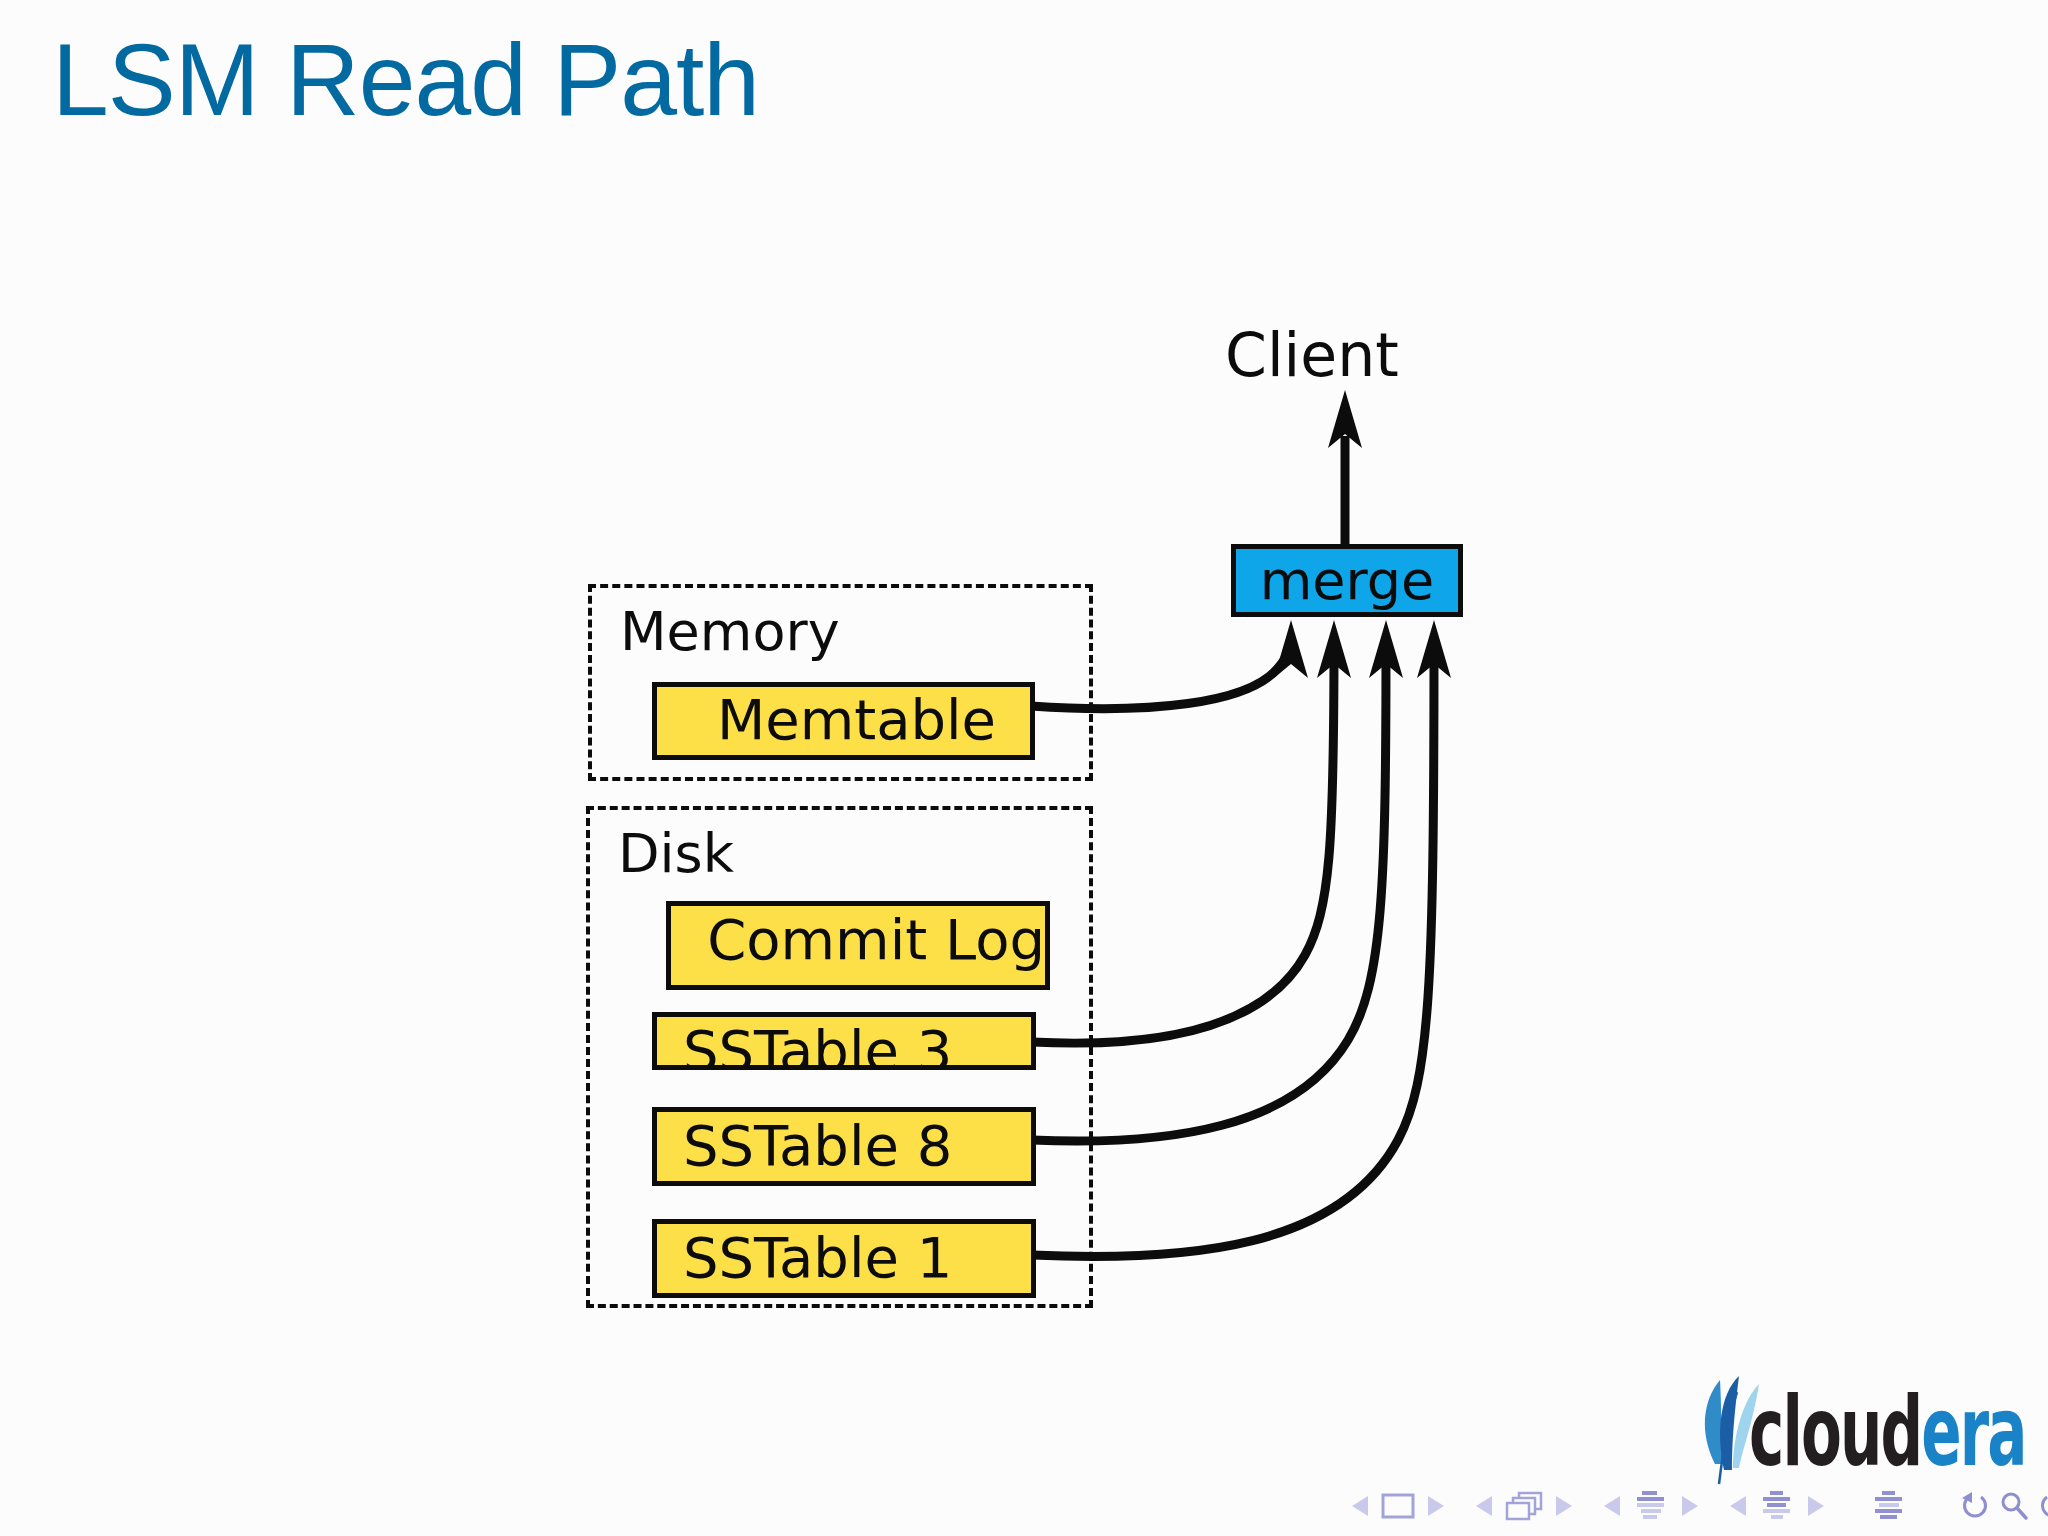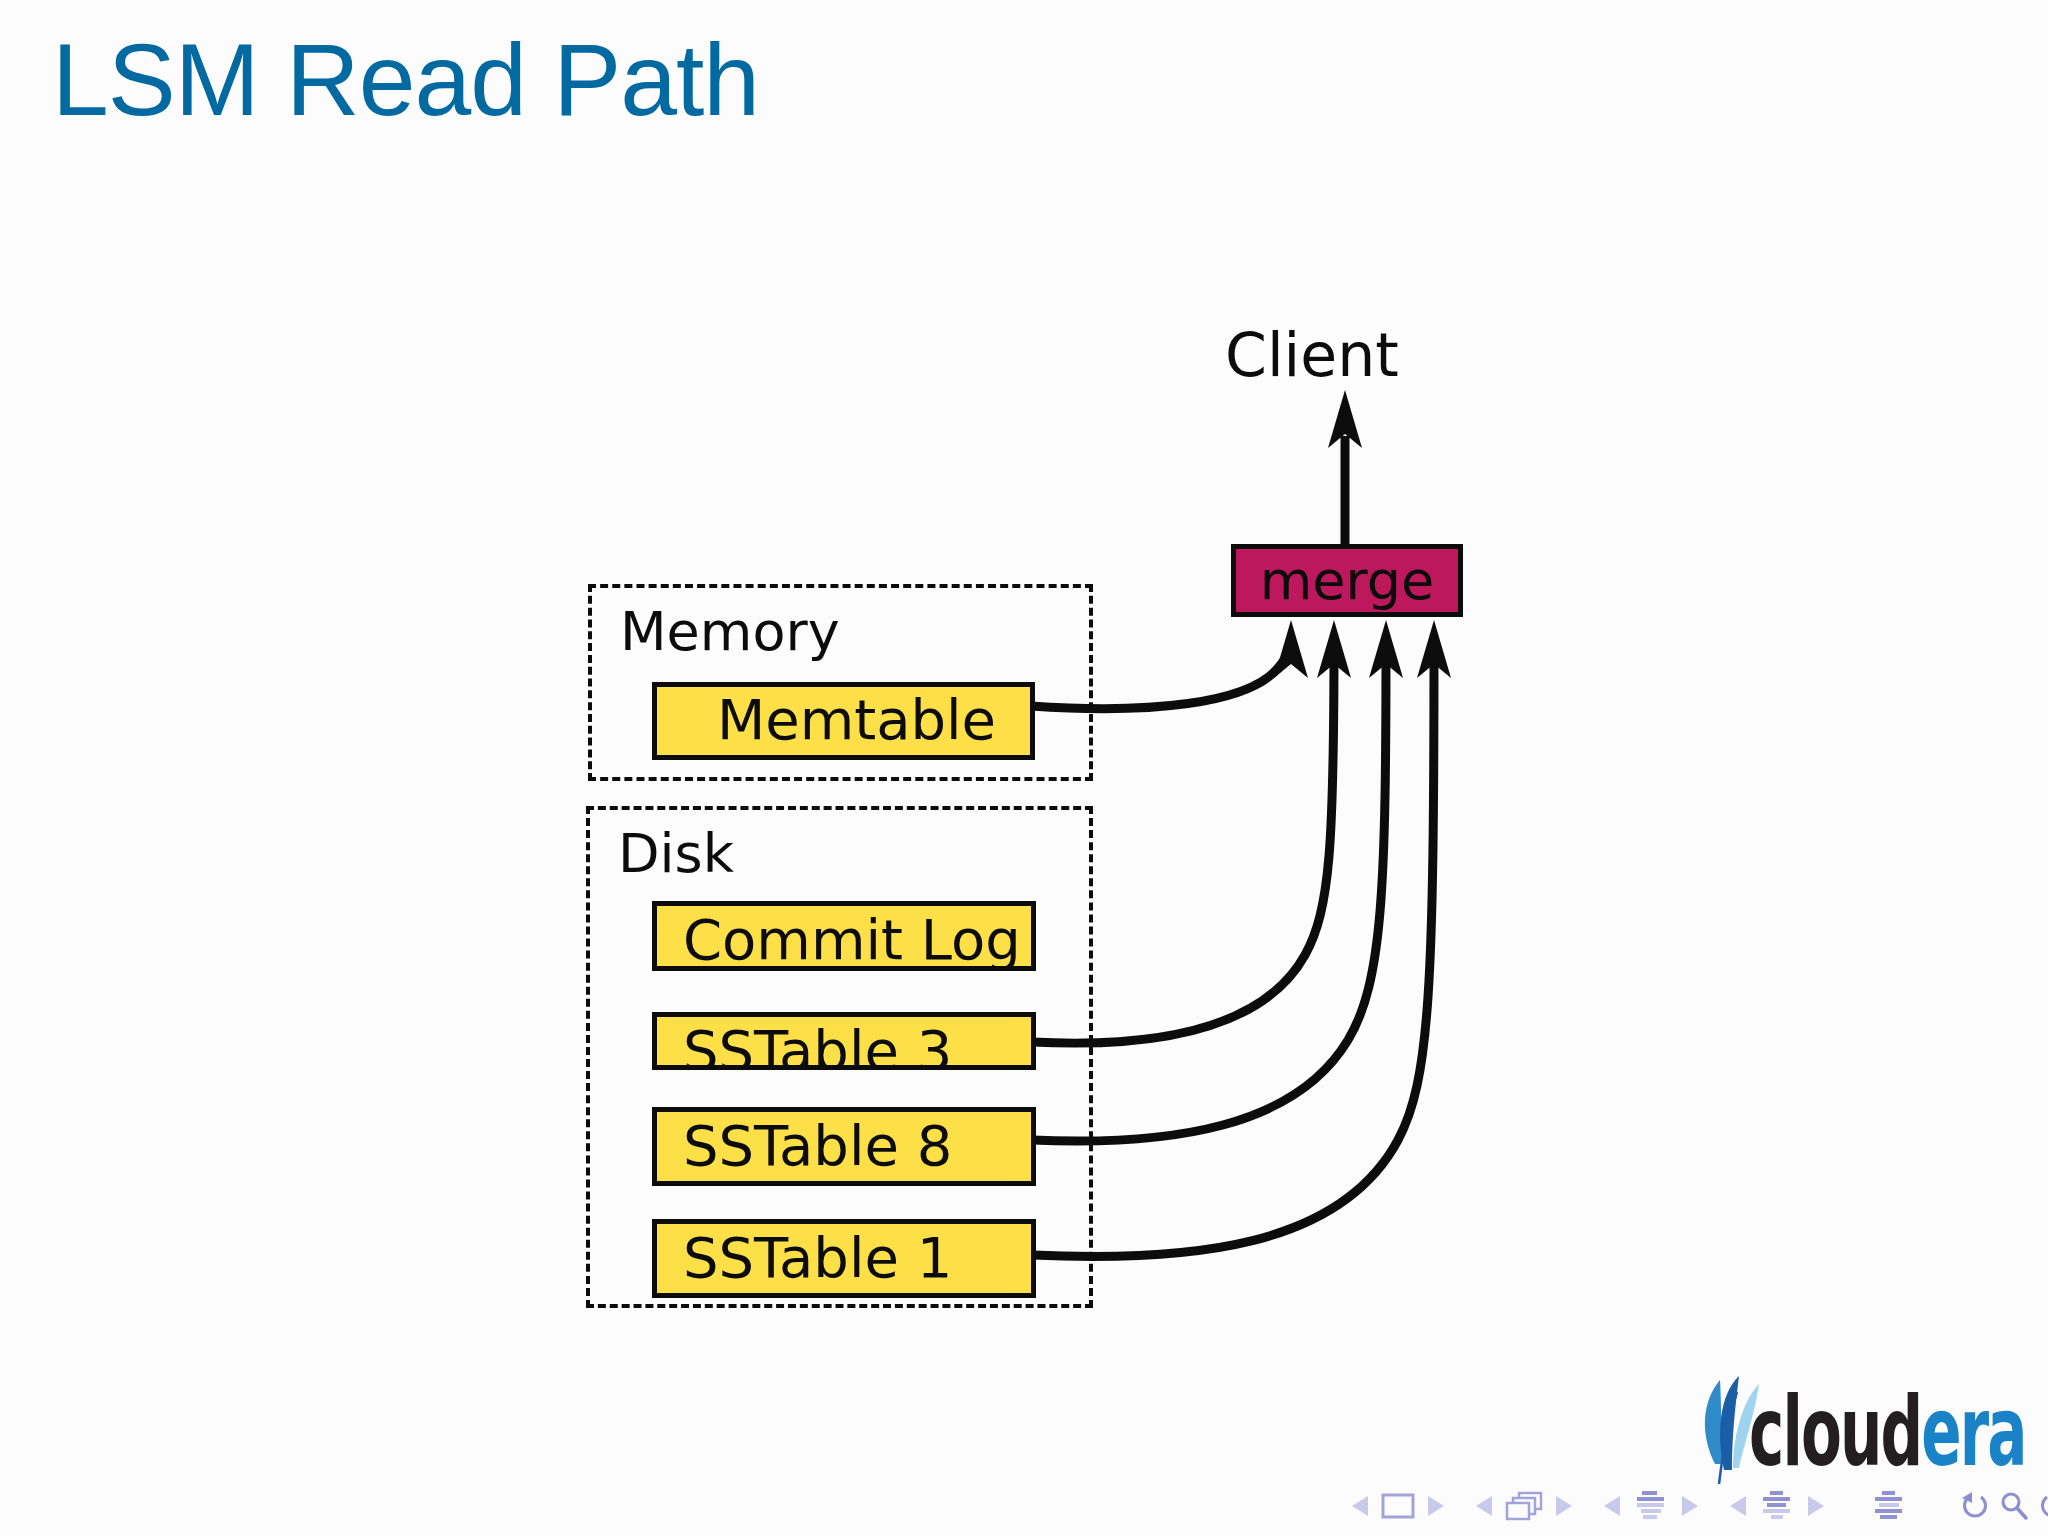--- a/index.html
+++ b/index.html
@@ -16,38 +16,38 @@
   }
   .diagram{position:absolute;left:0;top:0;width:2048px;height:1536px;}
   .curves{position:absolute;left:0;top:0;}
 
   .client-label{
     position:absolute;left:1225px;top:320px;width:240px;
     font-size:60px;color:#0c0c0c;
   }
   .merge-box{
     position:absolute;left:1231px;top:544px;width:232px;height:73px;
-    border:5px solid #0c0c0c;box-sizing:border-box;background:#be185d;
+    border:5px solid #0c0c0c;box-sizing:border-box;background:#0ea5e9;
     display:flex;align-items:center;justify-content:center;
     font-size:54px;color:#0c0c0c;
   }
   .group{
     position:absolute;border:4px dashed #0c0c0c;box-sizing:border-box;
   }
   .group-memory{left:588px;top:584px;width:505px;height:197px;text-align:center;}
   .group-disk{left:586px;top:806px;width:507px;height:502px;}
   .group-label{
     position:absolute;left:28px;top:12px;font-size:54px;color:#0c0c0c;
   }
   .node-box{
     position:absolute;border:5px solid #0c0c0c;box-sizing:border-box;background:#fde047;
     font-size:56px;color:#0c0c0c;padding-left:26px;white-space:nowrap;overflow:hidden;
   }
   .box-memtable{left:60px;top:94px;width:383px;height:78px;line-height:66px;}
-  .box-commit  {left:62px;top:91px;width:384px;height:70px;line-height:67px;}
+  .box-commit  {left:76px;top:91px;width:384px;height:89px;line-height:67px;text-align:right;}
   .box-sst3    {left:62px;top:202px;width:384px;height:58px;line-height:67px;}
   .box-sst2    {left:62px;top:297px;width:384px;height:79px;line-height:67px;}
   .box-sst1    {left:62px;top:409px;width:384px;height:79px;line-height:67px;}
 
   
   .logo{position:absolute;left:1693px;top:1380px;width:360px;height:108px;}
   .logo-feather{position:absolute;left:0;top:-6px;}
   .logo-word{
     position:absolute;left:56px;top:2px;
     font-size:96px;font-weight:bold;letter-spacing:-3px;line-height:100px;

